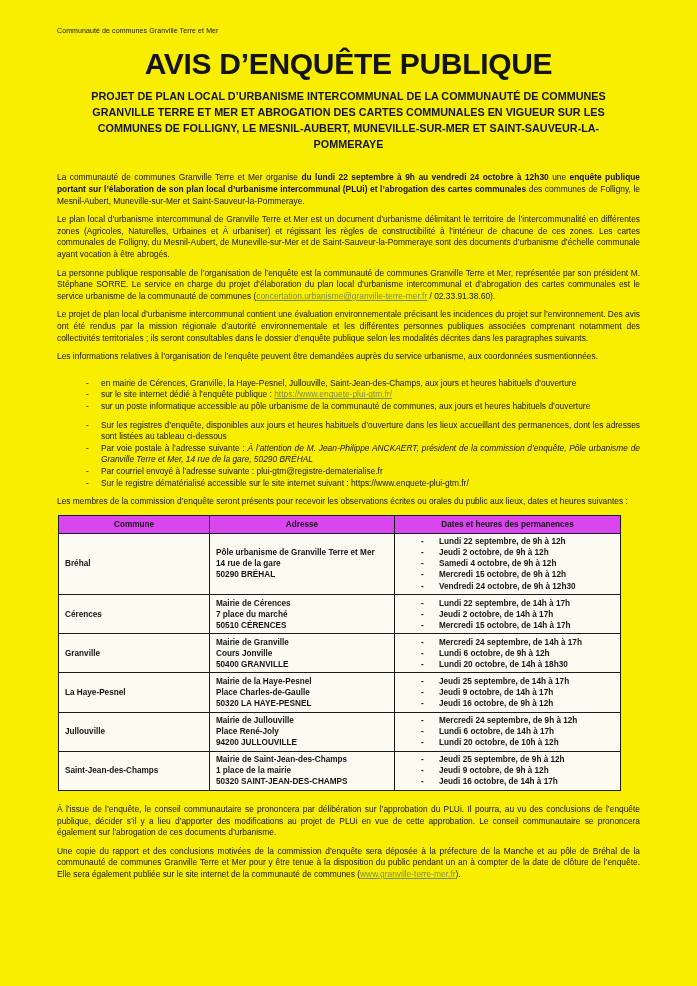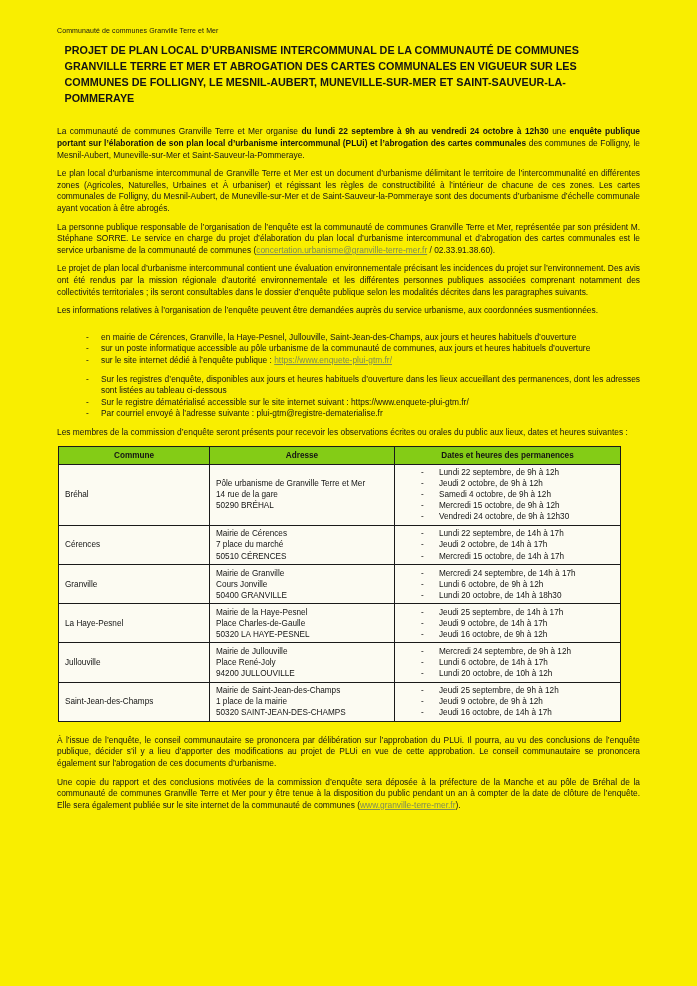--- a/index.html
+++ b/index.html
@@ -26,20 +26,21 @@
     font-weight:bold;
     text-align:center;
     letter-spacing:-.3px;
     line-height:1.1;
   }
   .subtitle{
     margin:9px auto 18px;
     max-width:568px;
     font-size:10.8px;
     font-weight:bold;
+    text-align:center;
     line-height:1.47;
   }
   .doc{
     font-size:8.4px;
     line-height:1.38;
     text-align:justify;
     margin-top:20px;
   }
   .doc p{margin:0 0 7px;}
   .b{font-weight:bold;}
@@ -63,31 +64,32 @@
   }
   .lead{margin:0 0 4px;}
   table.perm{
     width:563px;
     border-collapse:collapse;
     margin:4px 0 0 1px;
     font-size:8.2px;
     line-height:1.35;
   }
   table.perm th{
-    background:#84cc16;
+    background:#d946ef;
     border:1px solid #1a1a1a;
     font-weight:bold;
     text-align:center;
     padding:3px 4px;
   }
   table.perm td{
     background:#FCFBF2;
     border:1px solid #1a1a1a;
     padding:2.5px 6px;
     vertical-align:middle;
+    font-weight:bold;
   }
   td.col-commune{width:138px;}
   td.col-adresse{width:172px;}
   td.col-dates{width:auto;}
   .date-line{
     position:relative;
     padding-left:38px;
   }
   .date-line::before{
     content:"-";
@@ -96,50 +98,52 @@
   }
   .closing{margin-top:13px;}
 </style>
 </head>
 <body>
 
 <div class="page">
 
   <div class="org">Communauté de communes Granville Terre et Mer</div>
 
+  <h1 class="title">AVIS D’ENQUÊTE PUBLIQUE</h1>
 
   <div class="subtitle">PROJET DE PLAN LOCAL D’URBANISME INTERCOMMUNAL DE LA COMMUNAUTÉ DE COMMUNES GRANVILLE TERRE ET MER ET ABROGATION DES CARTES COMMUNALES EN VIGUEUR SUR LES COMMUNES DE FOLLIGNY, LE MESNIL-AUBERT, MUNEVILLE-SUR-MER ET SAINT-SAUVEUR-LA-POMMERAYE</div>
 
   <div class="doc">
 
     <p><span>La communauté de communes Granville Terre et Mer organise </span><span class="b">du lundi 22 septembre à 9h au vendredi 24 octobre à 12h30</span><span> une </span><span class="b">enquête publique portant sur l’élaboration de son plan local d’urbanisme intercommunal (PLUi) et l’abrogation des cartes communales</span><span> des communes de Folligny, le Mesnil-Aubert, Muneville-sur-Mer et Saint-Sauveur-la-Pommeraye.</span></p>
 
     <p>Le plan local d’urbanisme intercommunal de Granville Terre et Mer est un document d’urbanisme délimitant le territoire de l’intercommunalité en différentes zones (Agricoles, Naturelles, Urbaines et À urbaniser) et régissant les règles de constructibilité à l’intérieur de chacune de ces zones. Les cartes communales de Folligny, du Mesnil-Aubert, de Muneville-sur-Mer et de Saint-Sauveur-la-Pommeraye sont des documents d’urbanisme d’échelle communale ayant vocation à être abrogés.</p>
 
 
     <p><span>La personne publique responsable de l’organisation de l’enquête est la communauté de communes Granville Terre et Mer, représentée par son président M. Stéphane SORRE. Le service en charge du projet d’élaboration du plan local d’urbanisme intercommunal et d’abrogation des cartes communales est le service urbanisme de la communauté de communes (</span><span class="link">concertation.urbanisme@granville-terre-mer.fr</span><span> / 02.33.91.38.60).</span></p>
 
 
     <p>Le projet de plan local d’urbanisme intercommunal contient une évaluation environnementale précisant les incidences du projet sur l’environnement. Des avis ont été rendus par la mission régionale d’autorité environnementale et les différentes personnes publiques associées comprenant notamment des collectivités territoriales ; ils seront consultables dans le dossier d’enquête publique selon les modalités décrites dans les paragraphes suivants.</p>
 
     <p>Les informations relatives à l’organisation de l’enquête peuvent être demandées auprès du service urbanisme, aux coordonnées susmentionnées.</p>
 
     <div class="gap-top">
       <div class="bullets">
         <div class="bullet">en mairie de Cérences, Granville, la Haye-Pesnel, Jullouville, Saint-Jean-des-Champs, aux jours et heures habituels d’ouverture</div>
+        <div class="bullet"><span>sur le site internet dédié à l’enquête publique : </span><span class="link">https://www.enquete-plui-gtm.fr/</span></div>
         <div class="bullet">sur un poste informatique accessible au pôle urbanisme de la communauté de communes, aux jours et heures habituels d’ouverture</div>
-        <div class="bullet"><span>sur le site internet dédié à l’enquête publique : </span><span class="link">https://www.enquete-plui-gtm.fr/</span></div>
       </div>
     </div>
 
     <div>
       <div class="bullets">
         <div class="bullet">Sur les registres d’enquête, disponibles aux jours et heures habituels d’ouverture dans les lieux accueillant des permanences, dont les adresses sont listées au tableau ci-dessous</div>
+        <div class="bullet"><span>Par voie postale à l’adresse suivante : </span><span class="i">À l’attention de M. Jean-Philippe ANCKAERT, président de la commission d’enquête, Pôle urbanisme de Granville Terre et Mer, 14 rue de la gare, 50290 BRÉHAL</span></div>
+        <div class="bullet">Par courriel envoyé à l’adresse suivante : plui-gtm@registre-dematerialise.fr</div>
         <div class="bullet">Sur le registre dématérialisé accessible sur le site internet suivant : https://www.enquete-plui-gtm.fr/</div>
-        <div class="bullet">Par courriel envoyé à l’adresse suivante : plui-gtm@registre-dematerialise.fr</div>
       </div>
       <p>Les membres de la commission d’enquête seront présents pour recevoir les observations écrites ou orales du public aux lieux, dates et heures suivantes :</p>
     </div>
 
     <table class="perm">
       <thead>
         <tr>
           <th>Commune</th>
           <th>Adresse</th>
           <th>Dates et heures des permanences</th>

